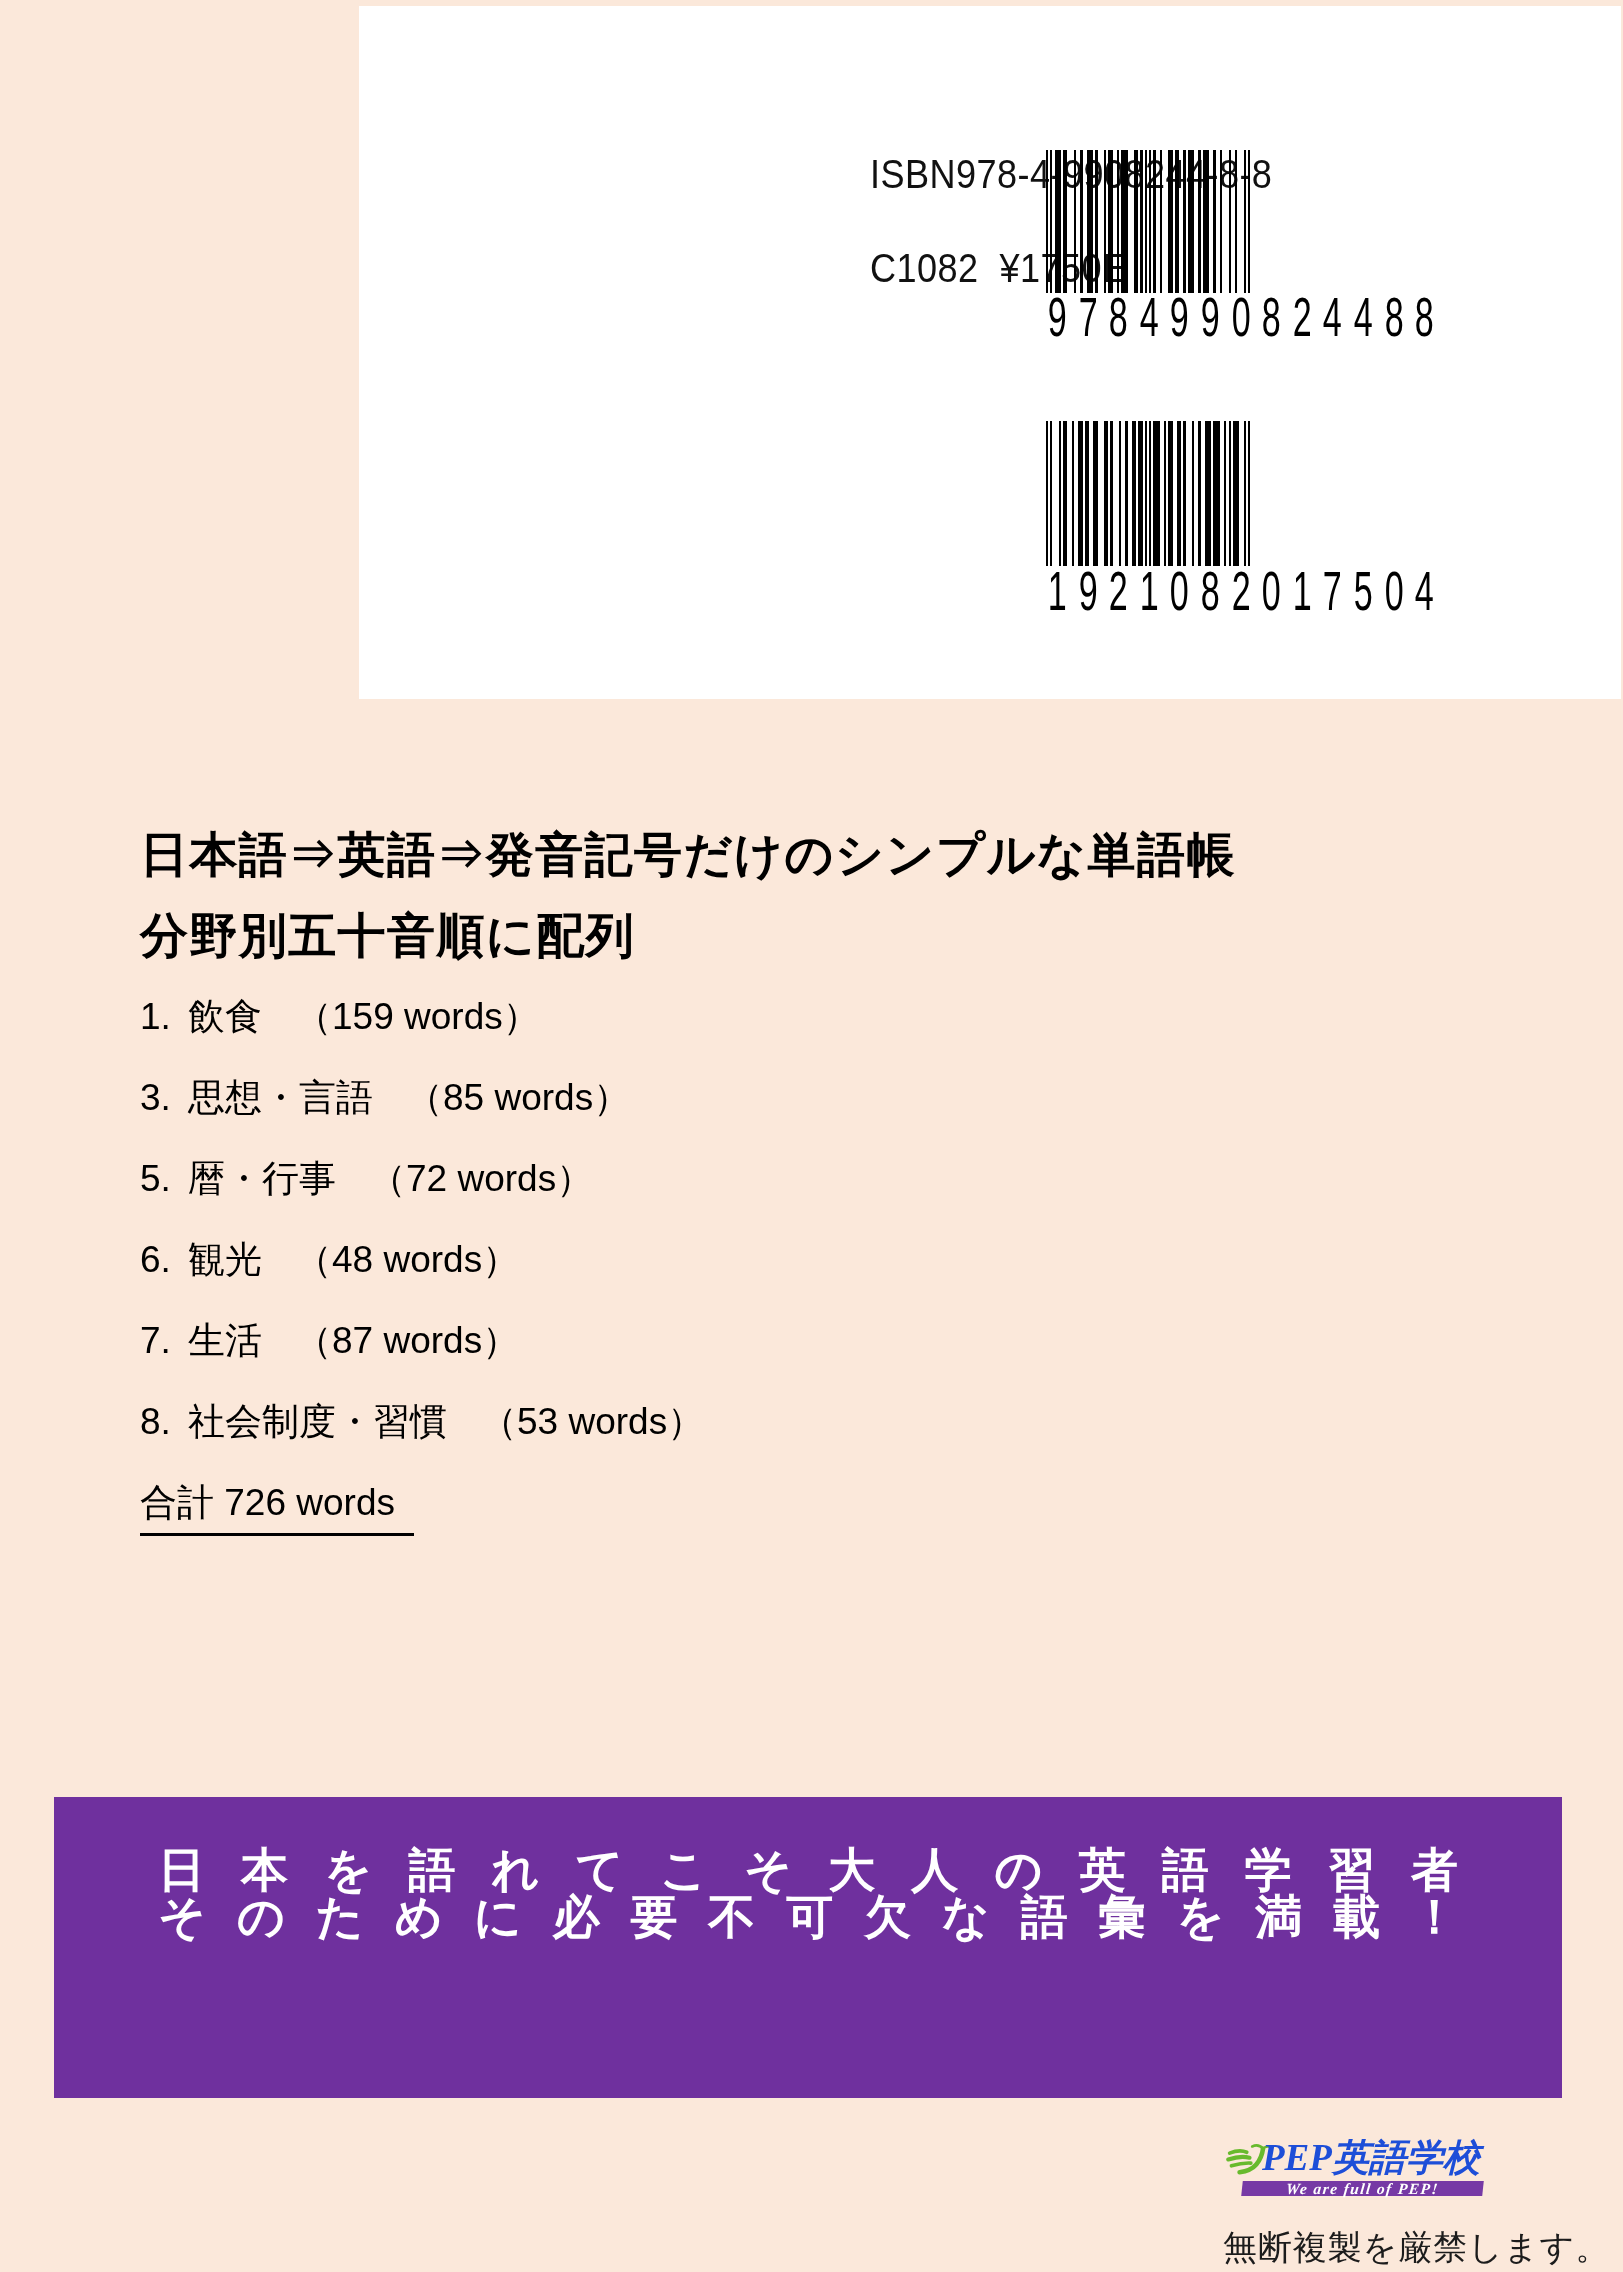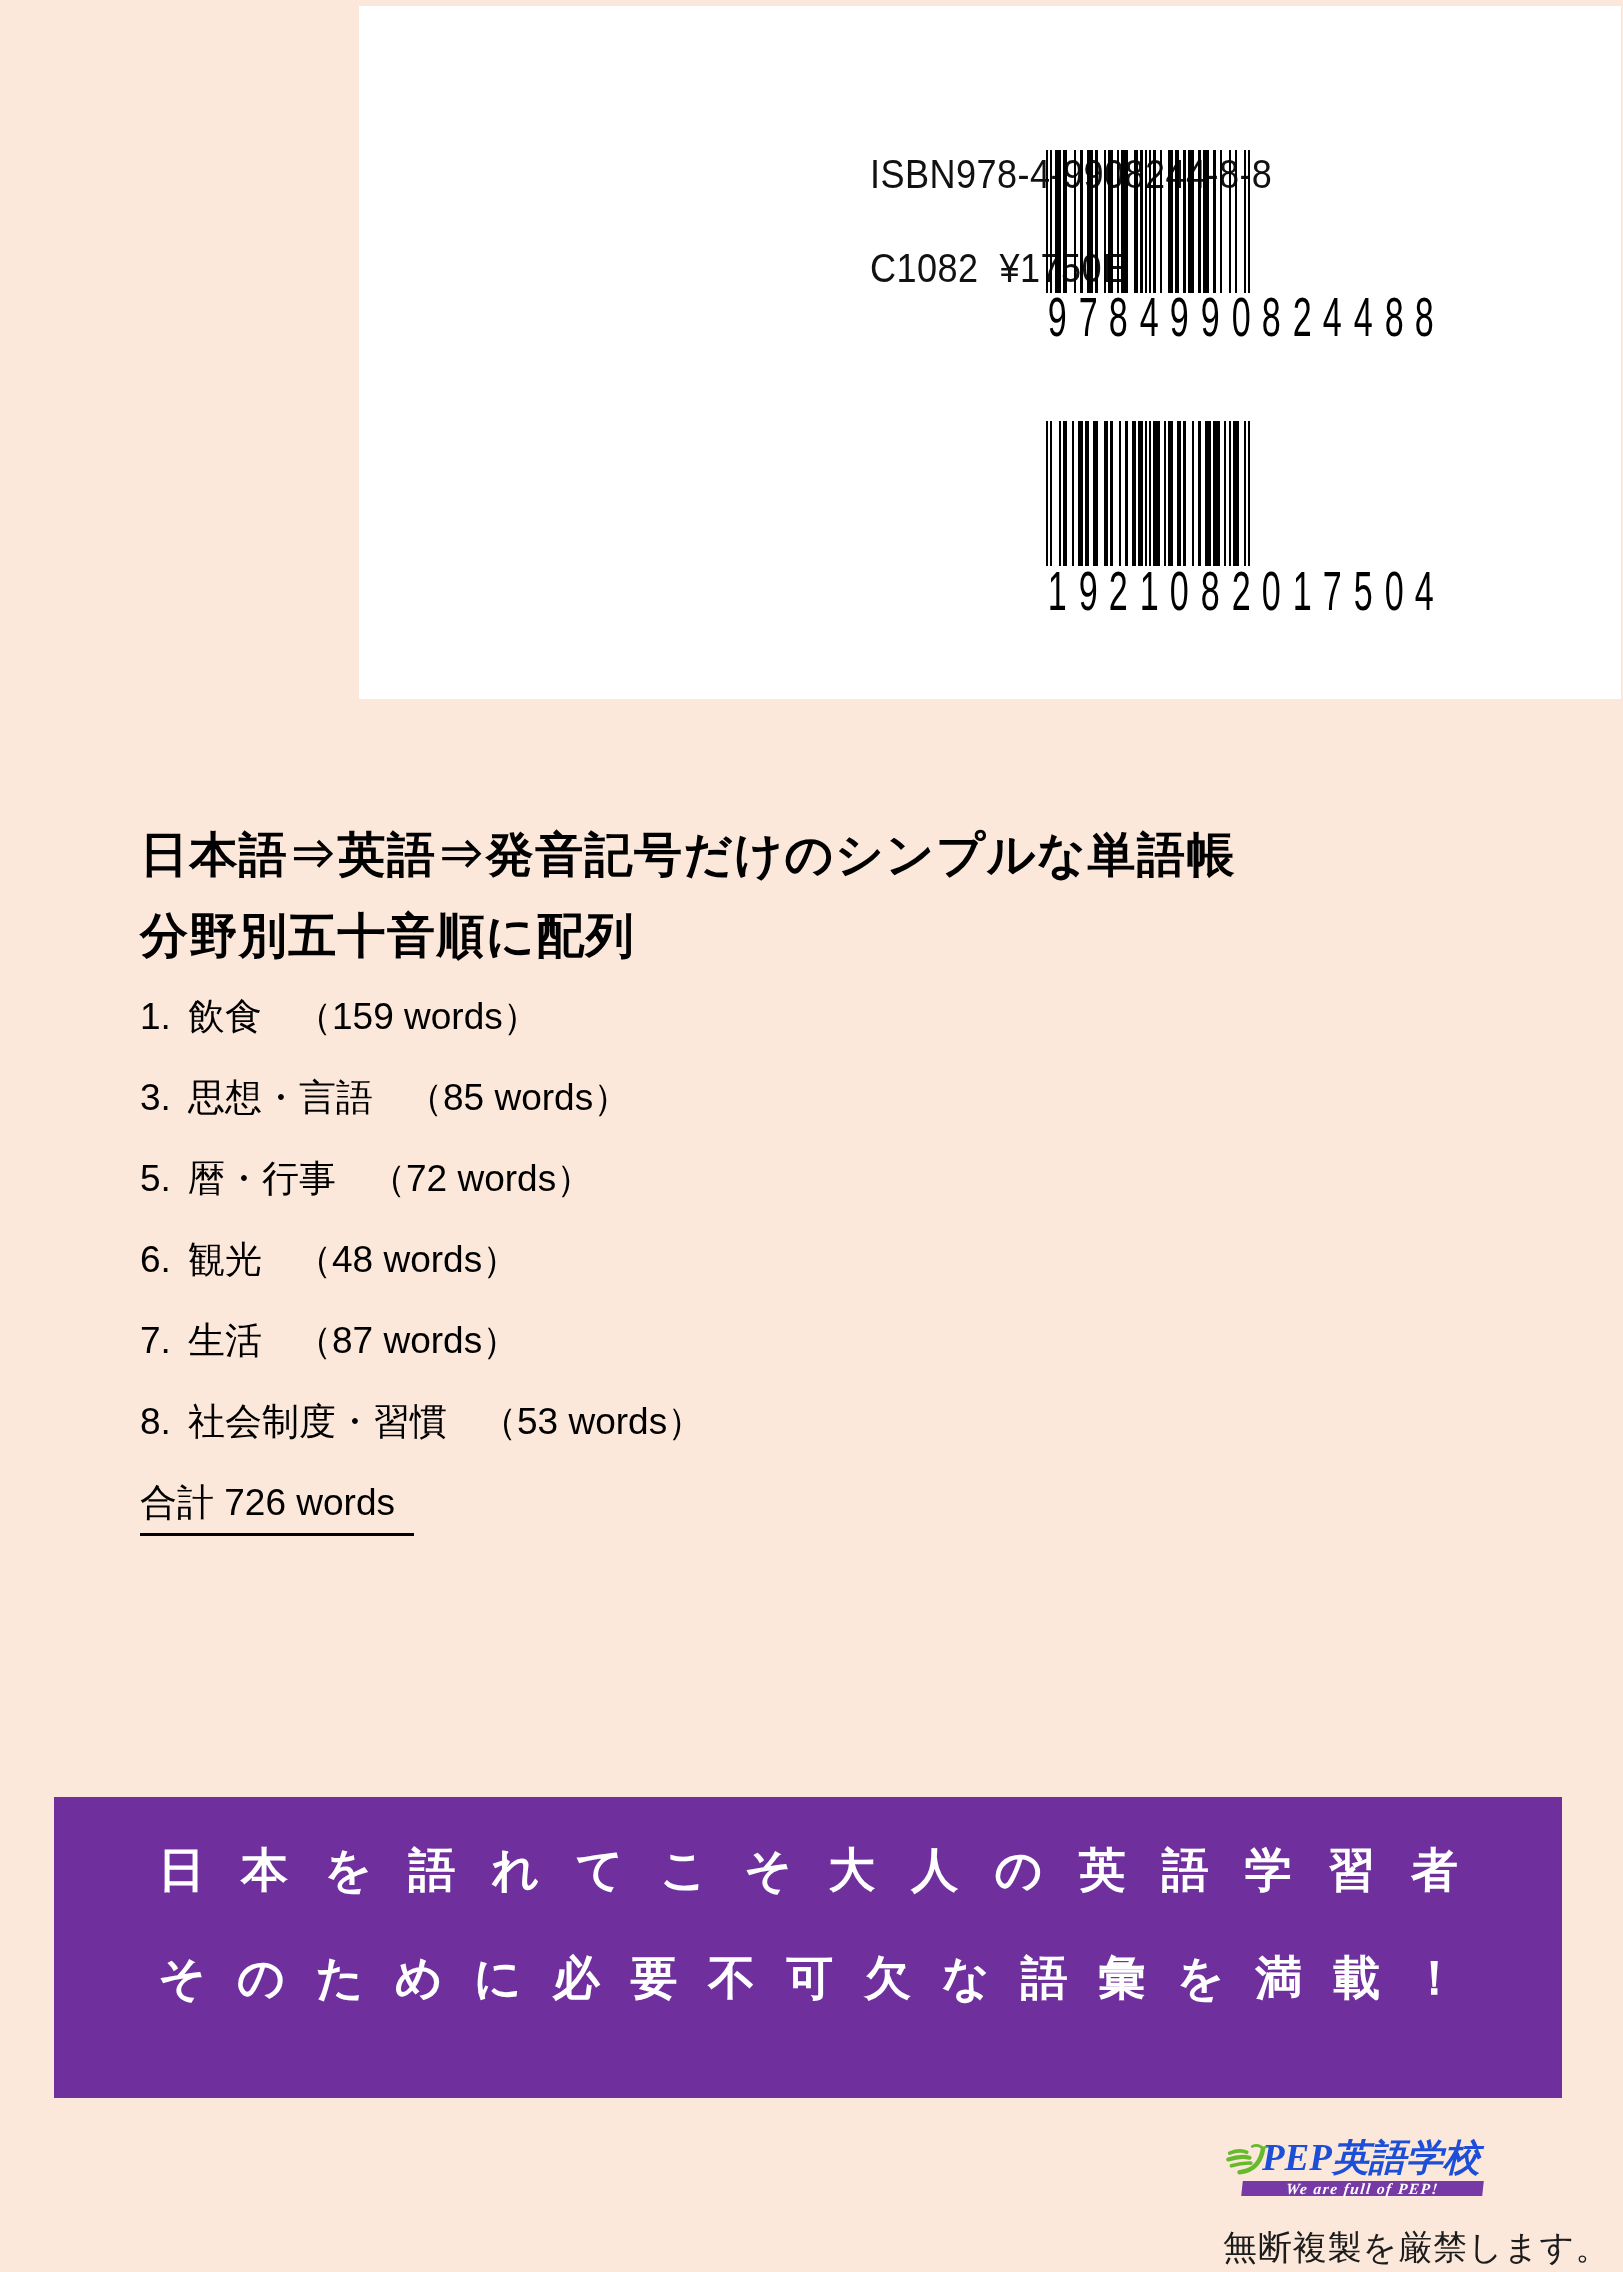--- a/index.html
+++ b/index.html
@@ -39,21 +39,21 @@
   .mincho{font-family:Liberation Sans, sans-serif;font-weight:400;font-size:37px;}
   .item .num{display:inline-block;min-width:48px;}
   .item .label{margin-right:33px;}
   .total-line span{
     border-bottom:3.2px solid #000;padding-bottom:10px;padding-right:19px;
   }
   
   .banner{
     position:absolute;left:54px;top:1797px;width:1508px;height:301px;
     display:flex;flex-direction:column;justify-content:flex-start;
-    padding:49px 104px 0 104px;box-sizing:border-box;gap:61px;
+    padding:49px 104px 0 104px;box-sizing:border-box;
   }
   .banner-line{
     font-family:"Liberation Sans",sans-serif;font-weight:600;
     font-size:47px;line-height:47px;color:#FFFFFF;
     text-align:justify;text-align-last:justify;width:100%;
   }
   
   .logo-bird{position:absolute;left:1226px;top:2142px;width:47px;height:35px;}
   .logo-name{
     position:absolute;left:1262px;top:2136px;width:218px;height:43px;

